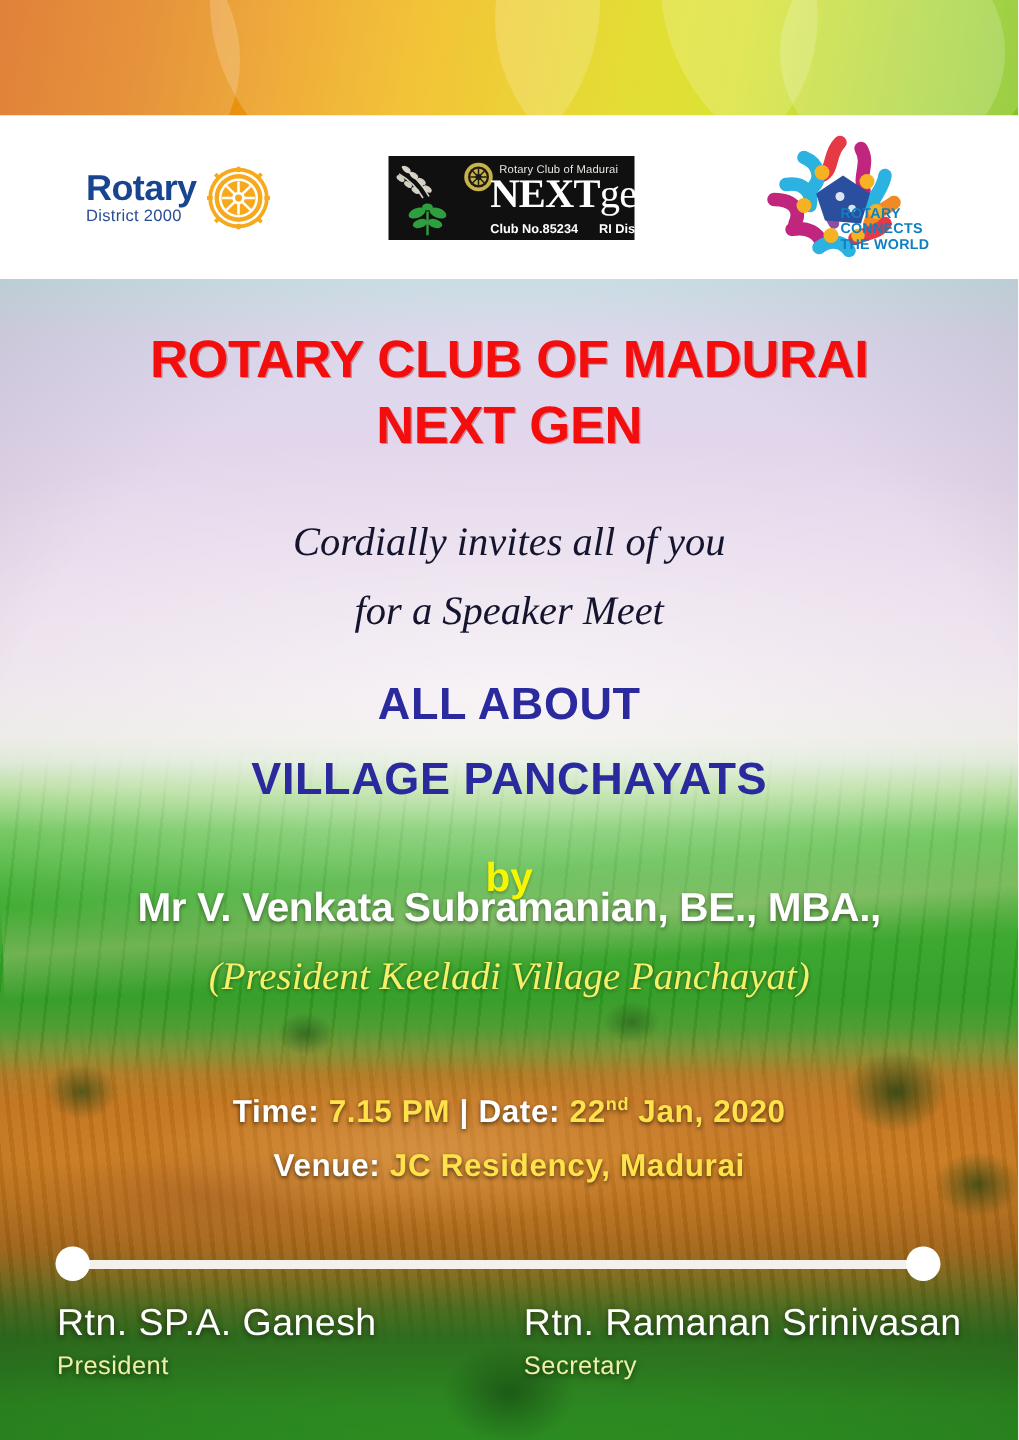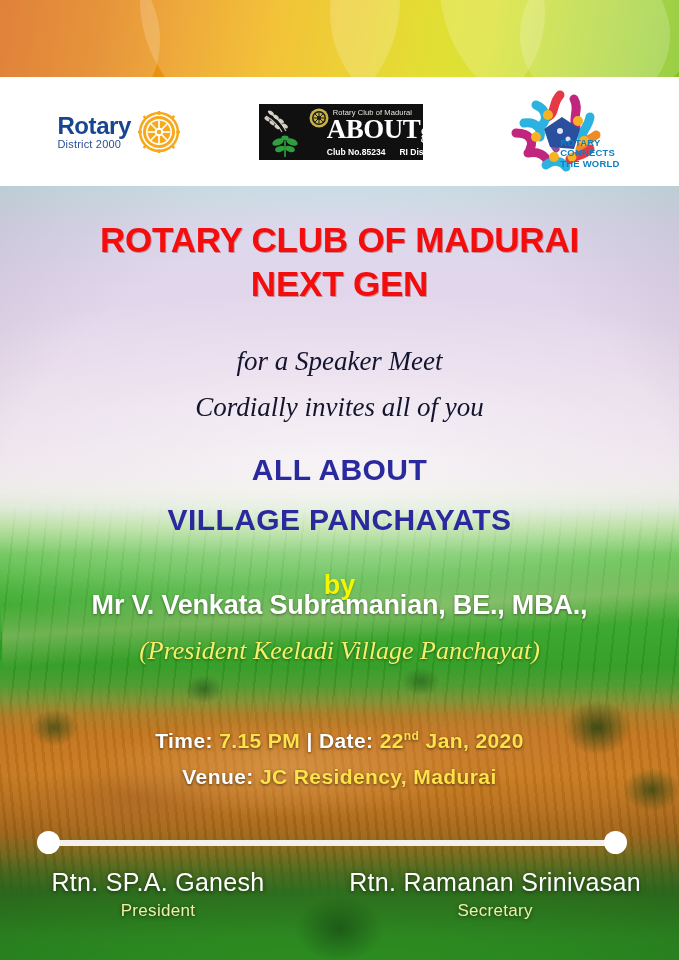--- a/index.html
+++ b/index.html
@@ -118,21 +118,21 @@
   }
   .ng-mid .nx {
     font-family: "Liberation Serif", serif;
     font-weight: bold;
     font-size: 27px;
     color: #ffffff;
     letter-spacing: -.5px;
   }
   .ng-mid .gen {
     font-family: "Liberation Serif", serif;
-    font-size: 20px;
+    font-size: 27px;
     color: #ffffff;
     letter-spacing: -.5px;
   }
   .ng-bot {
     position: absolute; left: 68px; top: 43px;
     white-space: nowrap;
     font-family: "Liberation Sans", sans-serif;
     font-weight: bold;
     font-size: 8.5px;
     color: #ffffff;
@@ -360,21 +360,21 @@
   
   .signatories {
     position: absolute;
     left: 0; top: 682px;
     width: 100%;
     display: flex;
     justify-content: space-between;
     padding: 0 38px;
     box-sizing: border-box;
   }
-  .sig { text-align: center; min-width: 240px; }
+  .sig { text-align: left; min-width: 240px; }
   .sig-name {
     font-family: "Liberation Sans", sans-serif;
     font-size: 25px;
     color: #ffffff;
     letter-spacing: .3px;
     text-shadow: 0 1px 4px rgba(0,0,0,.6);
     white-space: nowrap;
   }
   .sig-role {
     font-family: "Liberation Sans", sans-serif;
@@ -473,21 +473,21 @@
         <circle cx="20" cy="20" r="11" fill="#c8b24a"></circle>
         <circle cx="20" cy="20" r="4" fill="#1d1c12"></circle>
         <g stroke="#1d1c12" stroke-width="2">
           <line x1="20" y1="9" x2="20" y2="31"></line>
           <line x1="9" y1="20" x2="31" y2="20"></line>
           <line x1="12" y1="12" x2="28" y2="28"></line>
           <line x1="28" y1="12" x2="12" y2="28"></line>
         </g>
       </svg>
       <span class="ng-top">Rotary Club of Madurai</span>
-      <span class="ng-mid"><span class="nx">ABOUT</span><span class="gen">gen</span></span>
+      <span class="ng-mid"><span class="nx">NEXT</span><span class="gen">gen</span></span>
       <span class="ng-bot"><span>Club No.85234</span><span class="spacer"></span><span>RI Dist 3000</span></span>
     </div>
 
     <div class="logo-connects">
       <svg width="120" height="86" viewBox="0 0 120 86" aria-hidden="true">
         <g fill="none" stroke-linecap="round">
           <path d="M58 6 C50 14 54 24 46 28" stroke="#e63946" stroke-width="9"></path>
           <path d="M72 10 C78 20 70 28 74 38" stroke="#c0267d" stroke-width="9"></path>
           <path d="M34 16 C44 20 46 30 40 36" stroke="#2bb2e0" stroke-width="9"></path>
           <path d="M22 34 C34 32 40 40 38 48" stroke="#2bb2e0" stroke-width="9"></path>
@@ -530,22 +530,22 @@
     <div class="tex tex-vignette"></div>
 
     <div class="content">
 
       <div class="title-block">
         <div class="title-line">ROTARY CLUB OF MADURAI</div>
         <div class="title-line">NEXT GEN</div>
       </div>
 
       <div class="invite-block">
+        <div class="invite-line">Cordially invites all of you</div>
         <div class="invite-line">for a Speaker Meet</div>
-        <div class="invite-line">Cordially invites all of you</div>
       </div>
 
       <div class="topic-block">
         <div class="topic-line">ALL ABOUT</div>
         <div class="topic-line">VILLAGE PANCHAYATS</div>
       </div>
 
       <div class="by-word">by</div>
 
       <div class="speaker-name">Mr V. Venkata Subramanian, BE., MBA.,</div>

